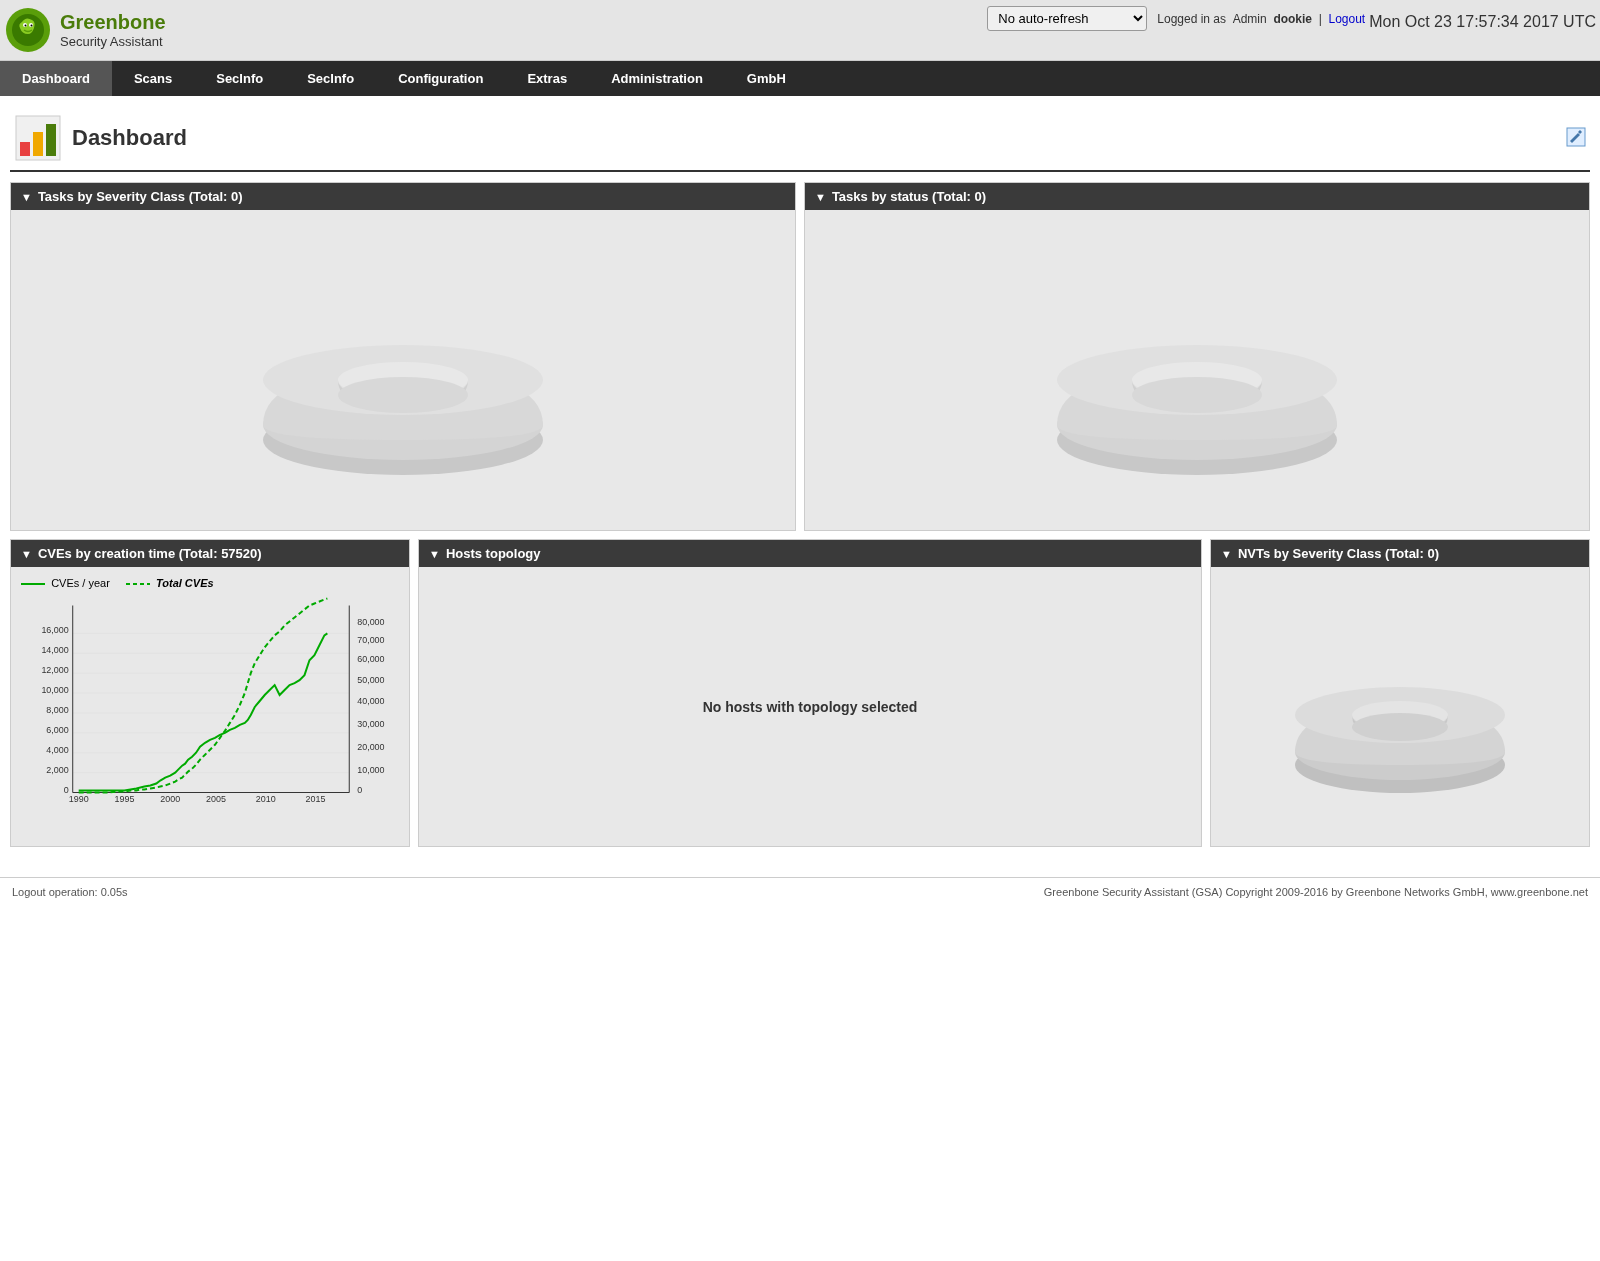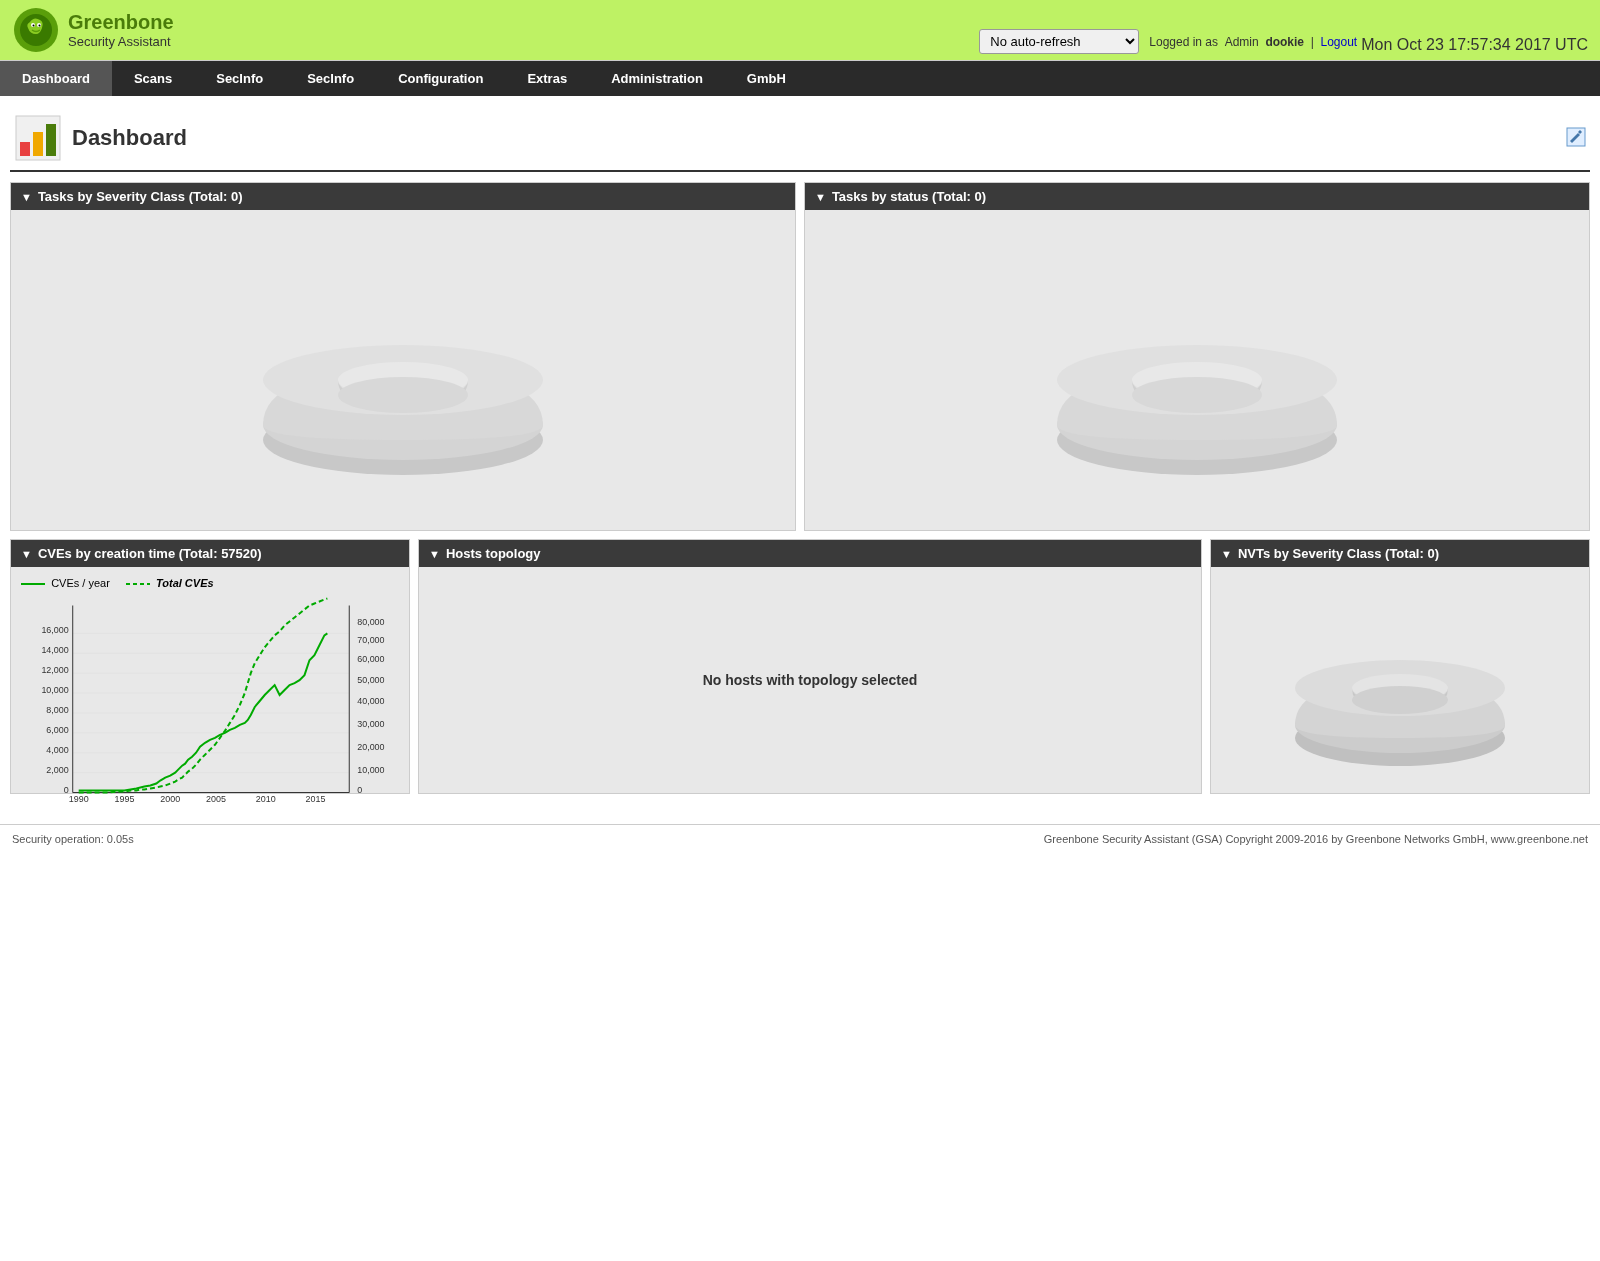--- a/index.html
+++ b/index.html
@@ -1,24 +1,24 @@
 <!DOCTYPE html>
 <html><head>
   <meta charset="utf-8">
   <style>
     * { box-sizing: border-box; margin: 0; padding: 0; }
     body { font-family: Arial, sans-serif; font-size: 13px; background: #fff; color: #000; }
 
     
     #header {
       display: flex;
-      align-items: flex-end;
+      align-items: flex-start;
       justify-content: space-between;
-      background: #bef264;
-      padding: 6px 12px;
+      background: #e5e5e5;
+      padding: 6px 4px;
       border-bottom: 1px solid #ccc;
     }
     #logo-area {
       display: flex;
       align-items: center;
       gap: 8px;
     }
     #logo-icon {
       width: 48px;
       height: 48px;
@@ -156,21 +156,21 @@
     }
     .panel-body {
       display: flex;
       align-items: center;
       justify-content: center;
       height: 320px;
       background: #e8e8e8;
       position: relative;
     }
     .panel-body-sm {
-      height: 226px;
+      height: 279px;
     }
 
     
     .torus-container {
       display: flex;
       align-items: center;
       justify-content: center;
       width: 100%;
       height: 100%;
     }
@@ -465,15 +465,15 @@
             <ellipse cx="120" cy="120" rx="48" ry="14" fill="#d0d0d0"></ellipse>
           </svg>
         </div>
       </div>
     </div>
 
   </div>
 </div>
 
 <div id="footer">
-  <span>Security operation: 0.05s</span>
+  <span>Logout operation: 0.05s</span>
   <span>Greenbone Security Assistant (GSA) Copyright 2009-2016 by Greenbone Networks GmbH, www.greenbone.net</span>
 </div>
 
 </body></html>

